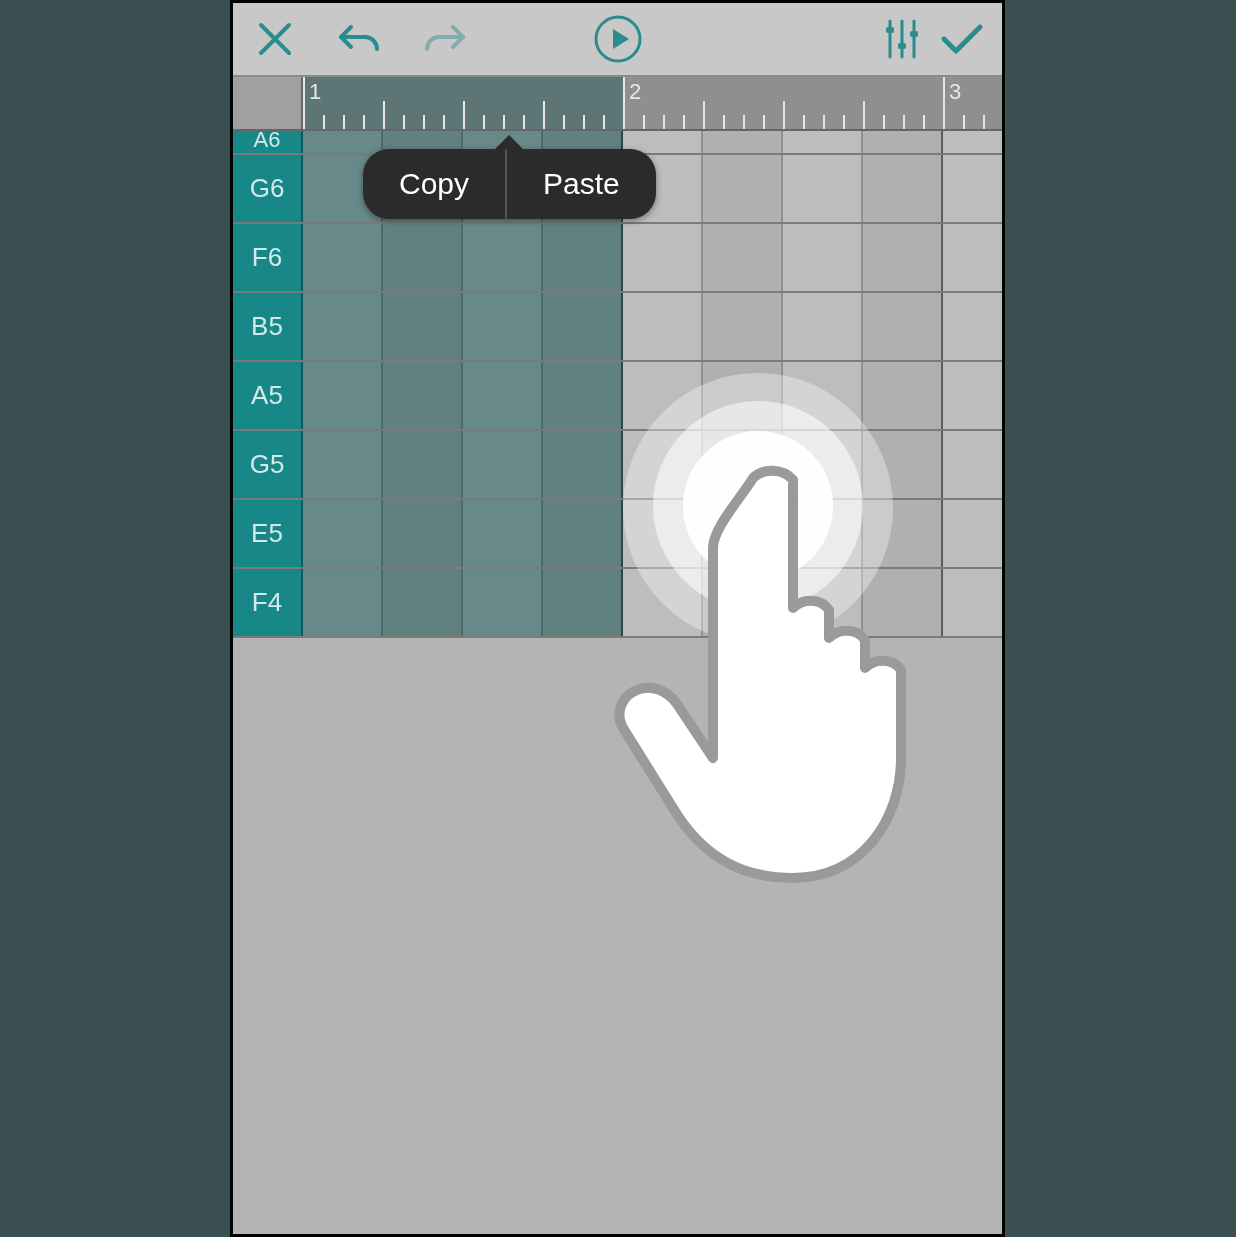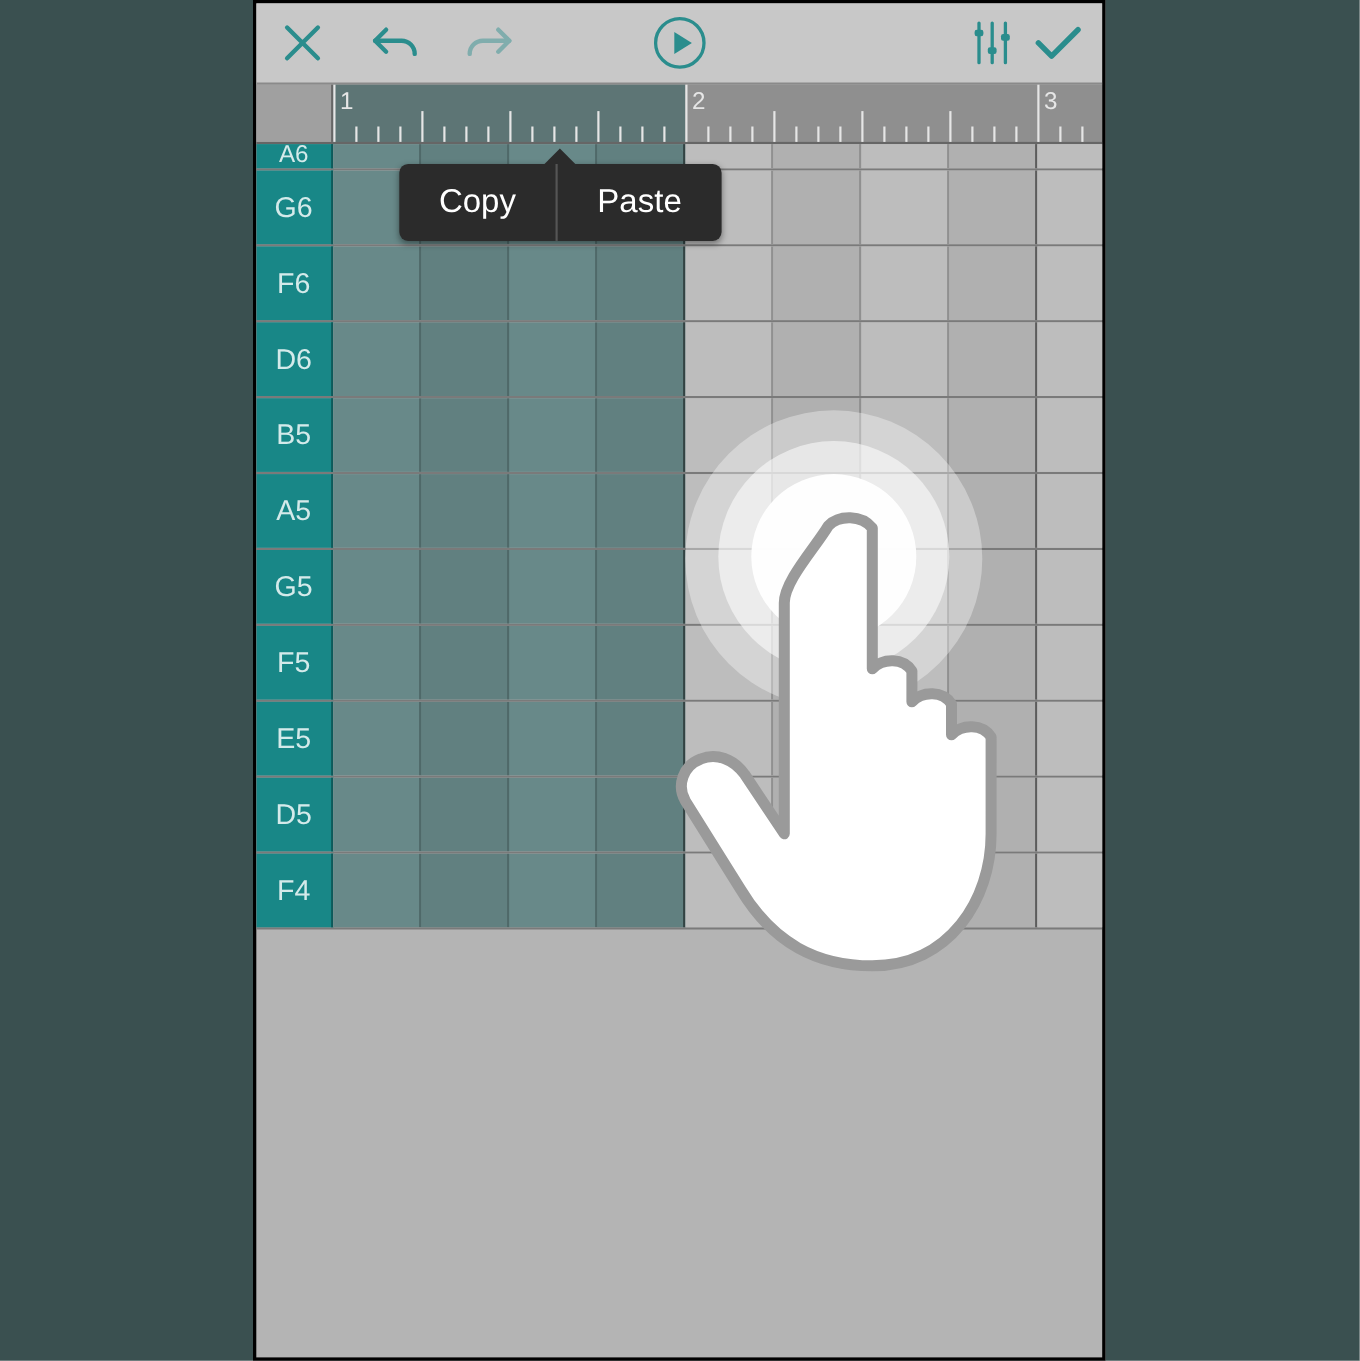--- a/index.html
+++ b/index.html
@@ -146,21 +146,21 @@
     position: absolute;
     top: 1px; bottom: 1px;
     background: #0aa393;
   }
 
   
   .ctx-menu {
     position: absolute;
     display: flex;
     background: #2b2b2b;
-    border-radius: 8px;
+    border-radius: 26px;
     overflow: visible;
     box-shadow: 0 2px 6px rgba(0,0,0,0.4);
   }
   .ctx-item {
     color: #fff;
     font-size: 30px;
     padding: 18px 36px;
     cursor: pointer;
   }
   .ctx-sep {
@@ -325,37 +325,20 @@
           <div class="cell strip-a" style="width: 80px;"></div>
           <div class="cell strip-b" style="width: 80px;"></div>
           <div class="cell strip-a" style="width: 80px;"></div>
           <div class="cell strip-b major" style="width: 80px;"></div>
           <div class="cell strip-a" style="width: 80px;"></div>
           <div class="grid-sel" style="width: 320px;"></div>
         </div>
       </div>
       <div class="row">
         <div class="key">
-          <span>D6</span>
-        </div>
-        <div class="lane-bg">
-          <div class="cell strip-a" style="width: 80px;"></div>
-          <div class="cell strip-b" style="width: 80px;"></div>
-          <div class="cell strip-a" style="width: 80px;"></div>
-          <div class="cell strip-b major" style="width: 80px;"></div>
-          <div class="cell strip-a" style="width: 80px;"></div>
-          <div class="cell strip-b" style="width: 80px;"></div>
-          <div class="cell strip-a" style="width: 80px;"></div>
-          <div class="cell strip-b major" style="width: 80px;"></div>
-          <div class="cell strip-a" style="width: 80px;"></div>
-          <div class="grid-sel" style="width: 320px;"></div>
-        </div>
-      </div>
-      <div class="row">
-        <div class="key">
           <span>B5</span>
         </div>
         <div class="lane-bg">
           <div class="cell strip-a" style="width: 80px;"></div>
           <div class="cell strip-b" style="width: 80px;"></div>
           <div class="cell strip-a" style="width: 80px;"></div>
           <div class="cell strip-b major" style="width: 80px;"></div>
           <div class="cell strip-a" style="width: 80px;"></div>
           <div class="cell strip-b" style="width: 80px;"></div>
           <div class="cell strip-a" style="width: 80px;"></div>
@@ -393,55 +376,21 @@
           <div class="cell strip-a" style="width: 80px;"></div>
           <div class="cell strip-b" style="width: 80px;"></div>
           <div class="cell strip-a" style="width: 80px;"></div>
           <div class="cell strip-b major" style="width: 80px;"></div>
           <div class="cell strip-a" style="width: 80px;"></div>
           <div class="grid-sel" style="width: 320px;"></div>
         </div>
       </div>
       <div class="row">
         <div class="key">
-          <span>F5</span>
-        </div>
-        <div class="lane-bg">
-          <div class="cell strip-a" style="width: 80px;"></div>
-          <div class="cell strip-b" style="width: 80px;"></div>
-          <div class="cell strip-a" style="width: 80px;"></div>
-          <div class="cell strip-b major" style="width: 80px;"></div>
-          <div class="cell strip-a" style="width: 80px;"></div>
-          <div class="cell strip-b" style="width: 80px;"></div>
-          <div class="cell strip-a" style="width: 80px;"></div>
-          <div class="cell strip-b major" style="width: 80px;"></div>
-          <div class="cell strip-a" style="width: 80px;"></div>
-          <div class="grid-sel" style="width: 320px;"></div>
-        </div>
-      </div>
-      <div class="row">
-        <div class="key">
           <span>E5</span>
-        </div>
-        <div class="lane-bg">
-          <div class="cell strip-a" style="width: 80px;"></div>
-          <div class="cell strip-b" style="width: 80px;"></div>
-          <div class="cell strip-a" style="width: 80px;"></div>
-          <div class="cell strip-b major" style="width: 80px;"></div>
-          <div class="cell strip-a" style="width: 80px;"></div>
-          <div class="cell strip-b" style="width: 80px;"></div>
-          <div class="cell strip-a" style="width: 80px;"></div>
-          <div class="cell strip-b major" style="width: 80px;"></div>
-          <div class="cell strip-a" style="width: 80px;"></div>
-          <div class="grid-sel" style="width: 320px;"></div>
-        </div>
-      </div>
-      <div class="row">
-        <div class="key">
-          <span>D5</span>
         </div>
         <div class="lane-bg">
           <div class="cell strip-a" style="width: 80px;"></div>
           <div class="cell strip-b" style="width: 80px;"></div>
           <div class="cell strip-a" style="width: 80px;"></div>
           <div class="cell strip-b major" style="width: 80px;"></div>
           <div class="cell strip-a" style="width: 80px;"></div>
           <div class="cell strip-b" style="width: 80px;"></div>
           <div class="cell strip-a" style="width: 80px;"></div>
           <div class="cell strip-b major" style="width: 80px;"></div>

